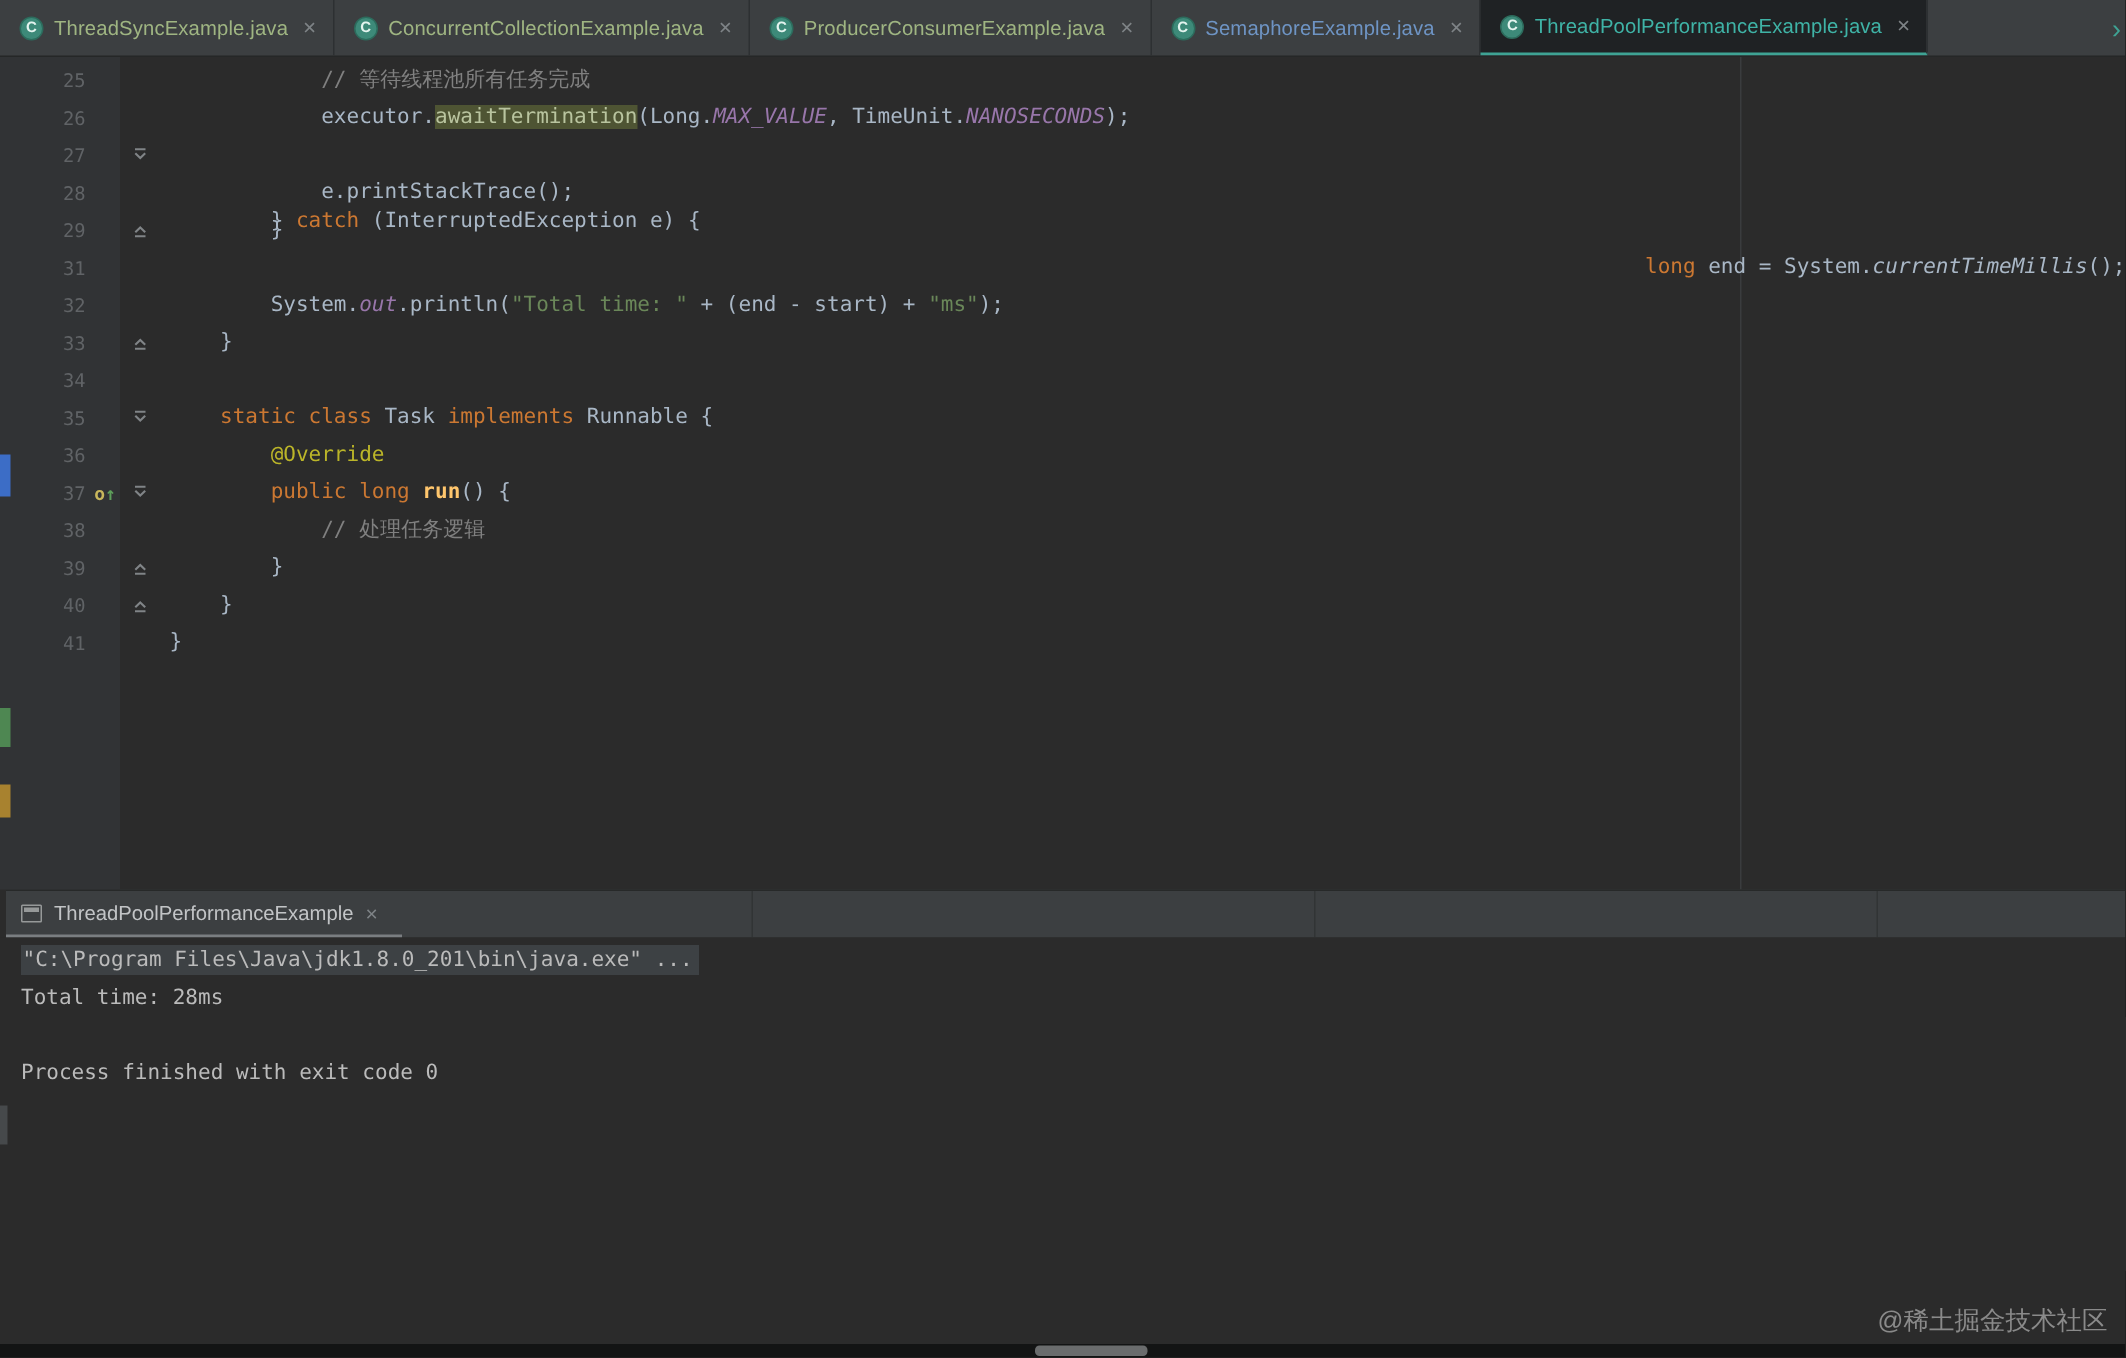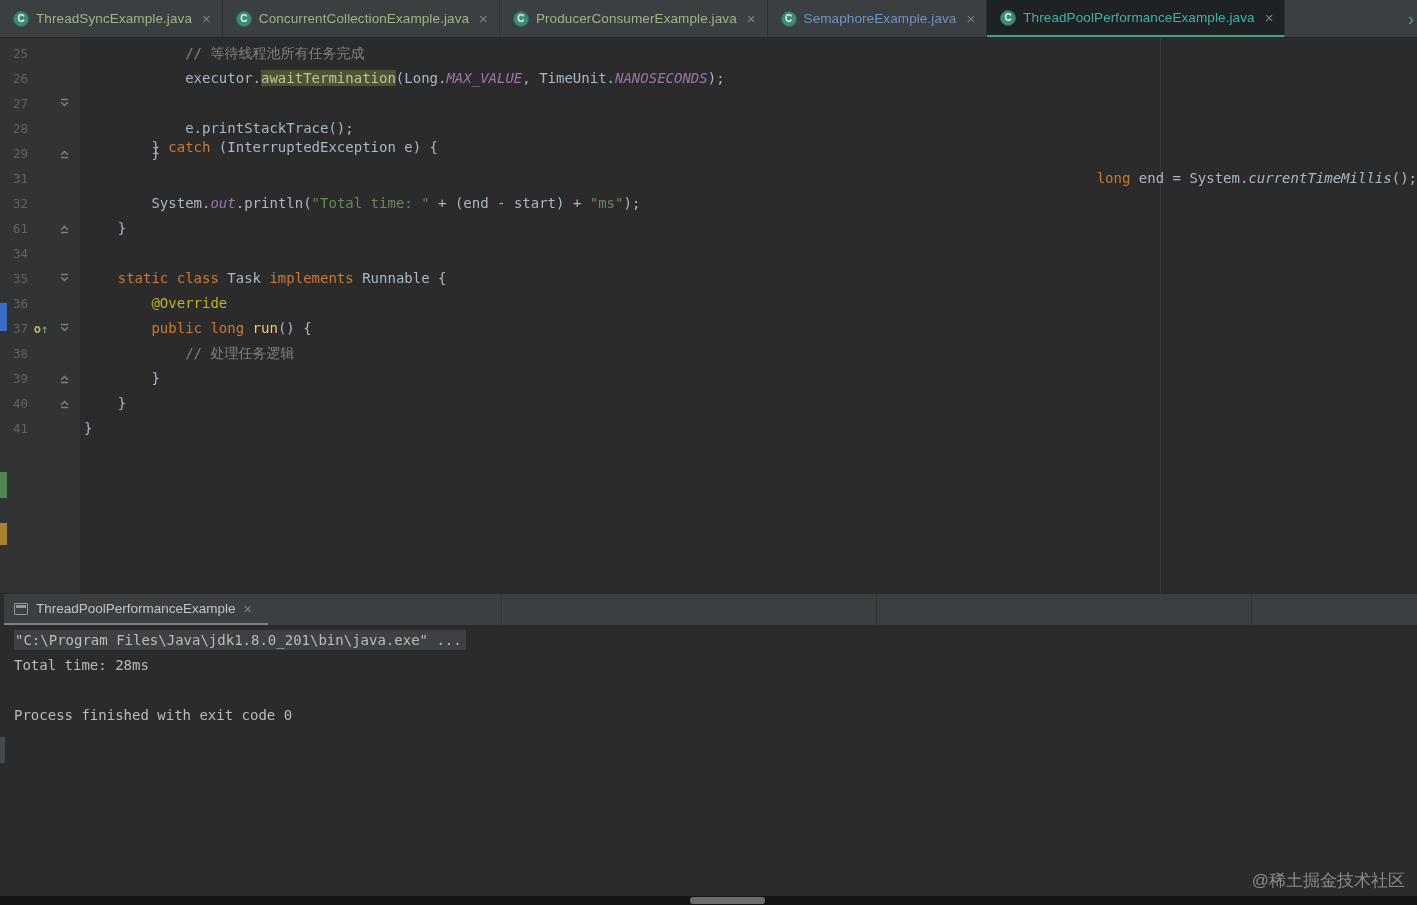--- a/index.html
+++ b/index.html
@@ -19,39 +19,39 @@
                display:flex; align-items:center; justify-content:center; }
   .tablabel { letter-spacing:0.1px; }
   .tabclose { color:#7E8386; font-size:15px; margin-left:3px; line-height:1; }
   .more-tabs { position:absolute; right:3px; top:9px; font-size:18px; z-index:5; color:#3FA394; }
 
   
   .editor { position:absolute; top:38px; left:0; width:100%; height:555px;
             background:linear-gradient(to right,#313335 0,#313335 80px,#2B2B2B 80px);
             font-family:"DejaVu Sans Mono", monospace; font-size:14px; }
   .margin-guide { position:absolute; left:1160px; top:0; bottom:0; width:1px; background:#3A3C3E; }
-  .lines { position:absolute; top:3px; left:0; right:0; }
+  .lines { position:absolute; top:3px; left:0; right:0;padding-left:29px; }
   .row { display:flex; height:25px; line-height:25px; white-space:pre; }
   .ln { width:28px; text-align:right; color:#606366; font-size:12.5px; }
   .g1 { width:26px; display:flex; align-items:center; justify-content:center; }
   .g2 { width:20px; display:flex; align-items:center; justify-content:center; }
   .codetext { flex:1; }
   .fold { display:flex; align-items:center; }
   .ovr { font-size:12px; line-height:1; display:flex; align-items:center; }
   .ovr-o { color:#C8B75C; font-weight:bold; }
   .ovr-a { color:#5EA05B; font-weight:bold; }
 
   
   .s-def   { color:#A9B7C6; }
   .s-kw    { color:#CC7832; }
   .s-str   { color:#6A8759; }
   .s-com   { color:#808080; }
   .s-const { color:#9876AA; font-style:italic; }
   .s-ann   { color:#BBB529; }
-  .s-m     { color:#FFC66D; }
+  .s-m     { color:#FFC66D;font-weight:bold; }
   .s-sm    { color:#A9B7C6; font-style:italic; }
   .s-sf    { color:#9876AA; font-style:italic; }
   .s-hl    { color:#B9C49F; background:#4E5433; }
 
   .stripe-mark { position:absolute; left:0; width:7px; }
 
   
   .console-tabbar { position:absolute; top:593px; left:4px; right:0; height:32px; background:#3C3F41;
                     border-top:1px solid #272929; display:flex; align-items:stretch; }
   .ctab { display:flex; align-items:center; gap:8px; padding:0 16px 0 10px;
@@ -118,21 +118,21 @@
                 <path d="M2 1.5h7" stroke="#808487" stroke-width="1.4" fill="none"></path>
                 <path d="M2.2 4.2 5.5 7.4 8.8 4.2" stroke="#808487" stroke-width="1.4" fill="none"></path>
               </svg></span></span><span class="codetext" style="padding-left: calc(8ch + 10px); margin-top: 44px;"><span class="s-def">} </span><span class="s-kw">catch</span><span class="s-def"> (InterruptedException e) {</span></span></div>
         <div class="row"><span class="ln">28</span><span class="g1"></span><span class="g2"></span><span class="codetext" style="padding-left: calc(12ch + 10px);"><span class="s-def">e.printStackTrace();</span></span></div>
         <div class="row"><span class="ln">29</span><span class="g1"></span><span class="g2"><span class="fold"><svg width="11" height="11" viewBox="0 0 11 11">
                 <path d="M2 9.5h7" stroke="#808487" stroke-width="1.4" fill="none"></path>
                 <path d="M2.2 6.8 5.5 3.6 8.8 6.8" stroke="#808487" stroke-width="1.4" fill="none"></path>
               </svg></span></span><span class="codetext" style="padding-left: calc(8ch + 10px);"><span class="s-def">}</span></span></div>
         <div class="row"><span class="ln">31</span><span class="g1"></span><span class="g2"></span><span class="codetext" style="padding-left: calc(8ch + 10px); text-align: right;"><span class="s-kw">long</span><span class="s-def"> end = System.</span><span class="s-sm">currentTimeMillis</span><span class="s-def">();</span></span></div>
         <div class="row"><span class="ln">32</span><span class="g1"></span><span class="g2"></span><span class="codetext" style="padding-left: calc(8ch + 10px);"><span class="s-def">System.</span><span class="s-sf">out</span><span class="s-def">.println(</span><span class="s-str">"Total time: "</span><span class="s-def"> + (end - start) + </span><span class="s-str">"ms"</span><span class="s-def">);</span></span></div>
-        <div class="row"><span class="ln">61</span><span class="g1"></span><span class="g2"><span class="fold"><svg width="11" height="11" viewBox="0 0 11 11">
+        <div class="row"><span class="ln">33</span><span class="g1"></span><span class="g2"><span class="fold"><svg width="11" height="11" viewBox="0 0 11 11">
                 <path d="M2 9.5h7" stroke="#808487" stroke-width="1.4" fill="none"></path>
                 <path d="M2.2 6.8 5.5 3.6 8.8 6.8" stroke="#808487" stroke-width="1.4" fill="none"></path>
               </svg></span></span><span class="codetext" style="padding-left: calc(4ch + 10px);"><span class="s-def">}</span></span></div>
         <div class="row"><span class="ln">34</span><span class="g1"></span><span class="g2"></span><span class="codetext" style="padding-left: calc(0ch + 10px);"></span></div>
         <div class="row"><span class="ln">35</span><span class="g1"></span><span class="g2"><span class="fold"><svg width="11" height="11" viewBox="0 0 11 11">
                 <path d="M2 1.5h7" stroke="#808487" stroke-width="1.4" fill="none"></path>
                 <path d="M2.2 4.2 5.5 7.4 8.8 4.2" stroke="#808487" stroke-width="1.4" fill="none"></path>
               </svg></span></span><span class="codetext" style="padding-left: calc(4ch + 10px);"><span class="s-kw">static class</span><span class="s-def"> Task </span><span class="s-kw">implements</span><span class="s-def"> Runnable {</span></span></div>
         <div class="row"><span class="ln">36</span><span class="g1"></span><span class="g2"></span><span class="codetext" style="padding-left: calc(8ch + 10px);"><span class="s-ann">@Override</span></span></div>
         <div class="row"><span class="ln">37</span><span class="g1"><span class="ovr"><span class="ovr-o">o</span><span class="ovr-a">↑</span></span></span><span class="g2"><span class="fold"><svg width="11" height="11" viewBox="0 0 11 11">

